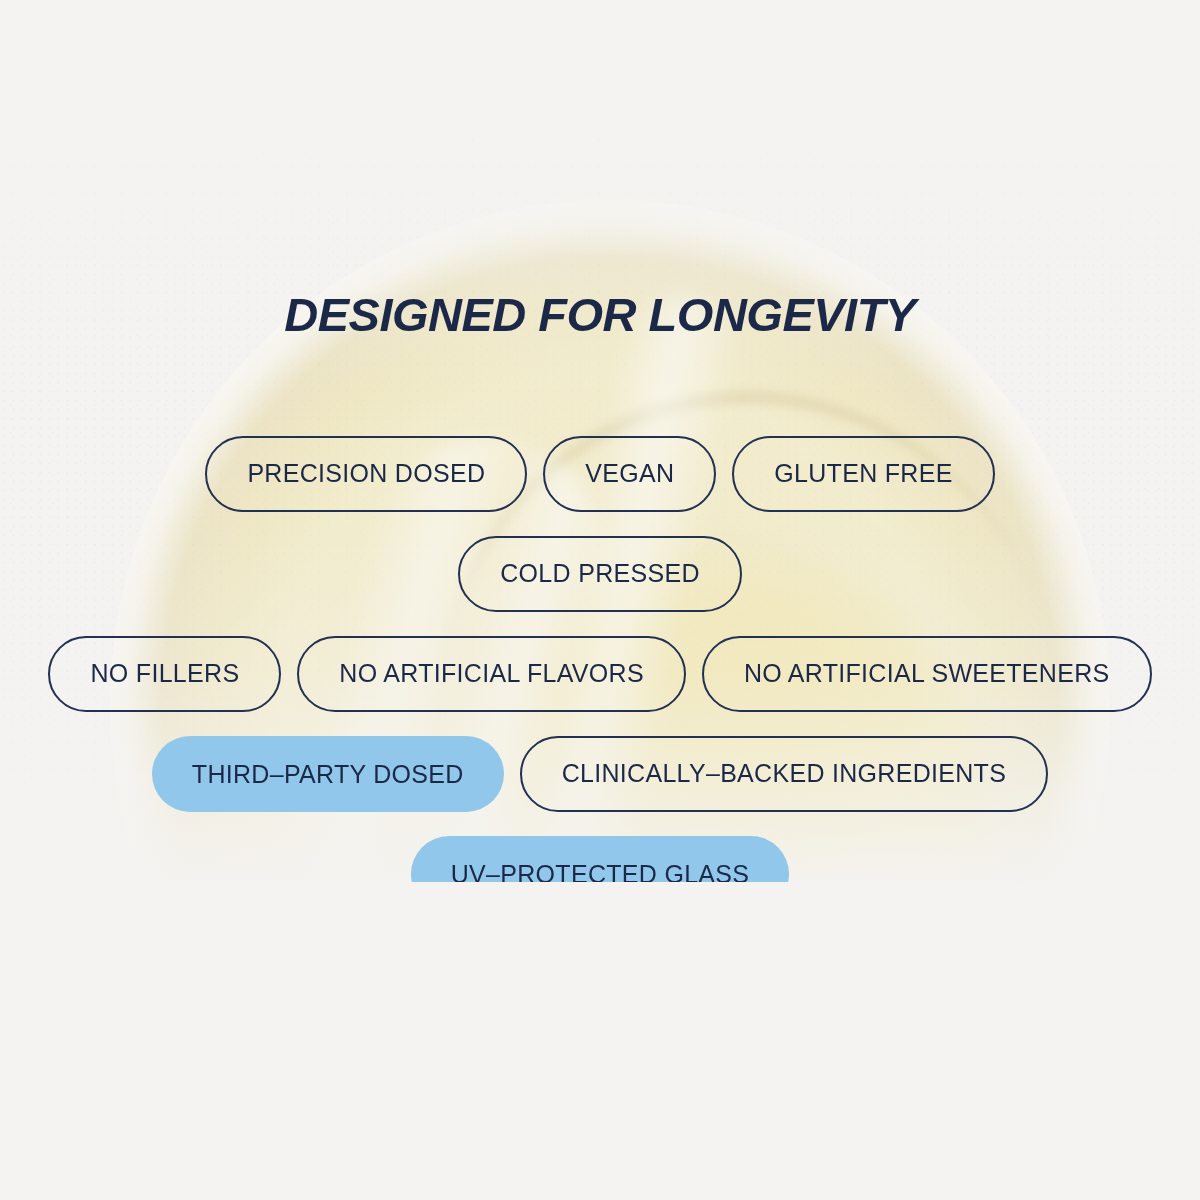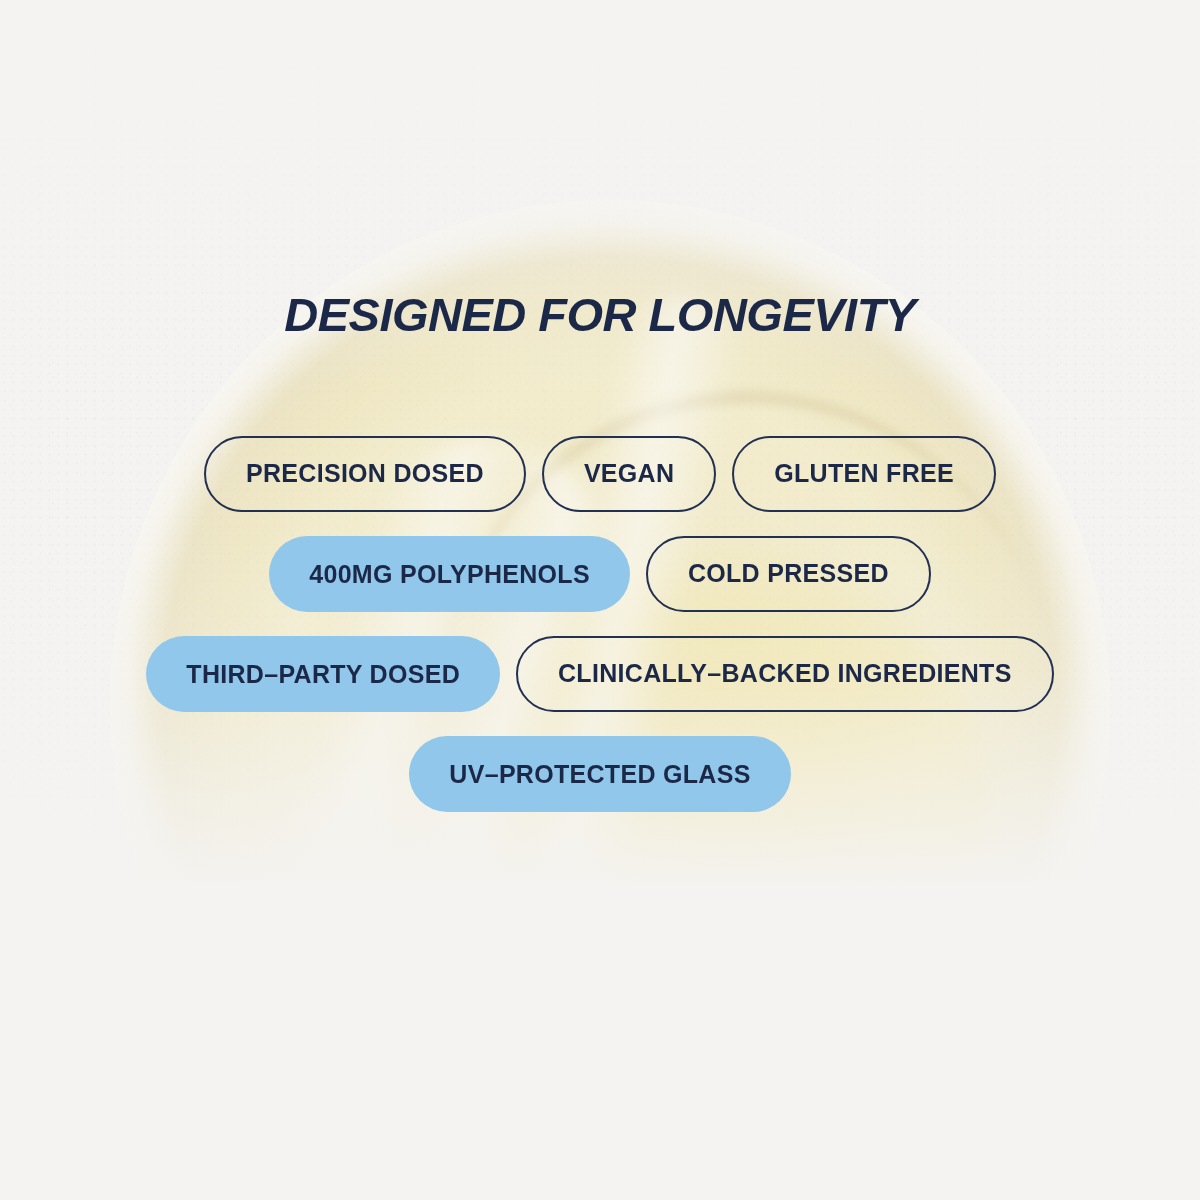--- a/index.html
+++ b/index.html
@@ -80,21 +80,21 @@
     letter-spacing:-0.5px; color:var(--navy,#1C2847);
   }
   .rows {
     position:absolute; top:436px; left:0; width:100%;
     display:flex; flex-direction:column; gap:24px; align-items:center;
   }
   .row { display:flex; gap:16px; justify-content:center; }
   .pill {
     height:76px; line-height:76px; border-radius:38px;
     padding:0 40px; white-space:nowrap; box-sizing:border-box;
-    font-size:25px; font-weight:bold; letter-spacing:0.3px;
+    font-size:25px; font-weight:normal; letter-spacing:0.3px;
     color:var(--navy,#1C2847); text-align:center;
   }
   .pill.outline { border:2.5px solid var(--navy-border,#223052); line-height:71px; background:transparent; }
   .pill.filled  { background:var(--badge-blue,#90C7EA); }
 </style>
 </head>
 <body>
 
 <div class="stage">
 
@@ -109,22 +109,26 @@
 
   <h1 class="title">DESIGNED FOR LONGEVITY</h1>
 
   <div class="rows" id="rows">
       <div class="row">
         <div class="pill outline">PRECISION DOSED</div>
         <div class="pill outline">VEGAN</div>
         <div class="pill outline">GLUTEN FREE</div>
       </div>
       <div class="row">
-        <div class="pill filled">400MG POLYPHENOLS</div>
         <div class="pill outline">COLD PRESSED</div>
+      </div>
+      <div class="row">
+        <div class="pill outline">NO FILLERS</div>
+        <div class="pill outline">NO ARTIFICIAL FLAVORS</div>
+        <div class="pill outline">NO ARTIFICIAL SWEETENERS</div>
       </div>
       <div class="row">
         <div class="pill filled">THIRD–PARTY DOSED</div>
         <div class="pill outline">CLINICALLY–BACKED INGREDIENTS</div>
       </div>
       <div class="row">
         <div class="pill filled">UV–PROTECTED GLASS</div>
       </div>
     </div>
 

